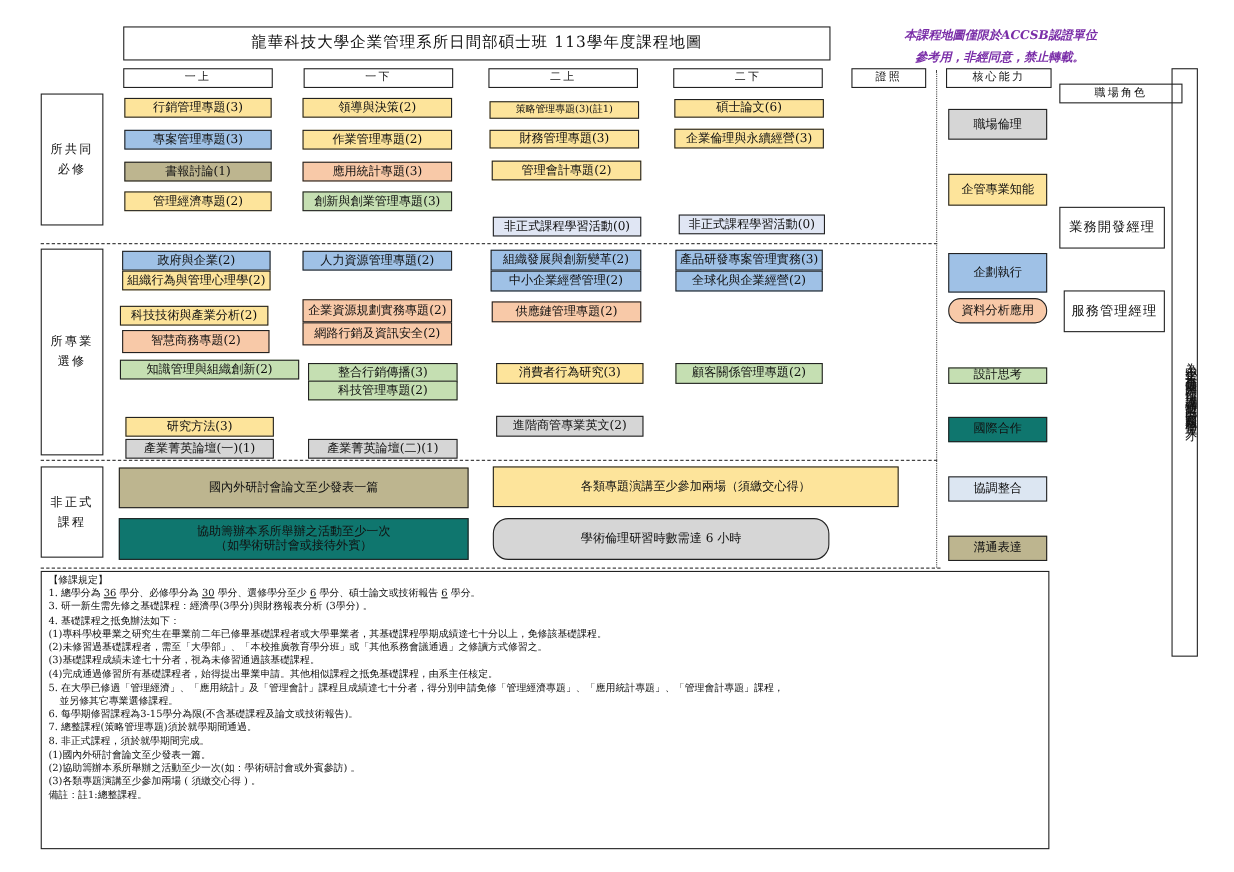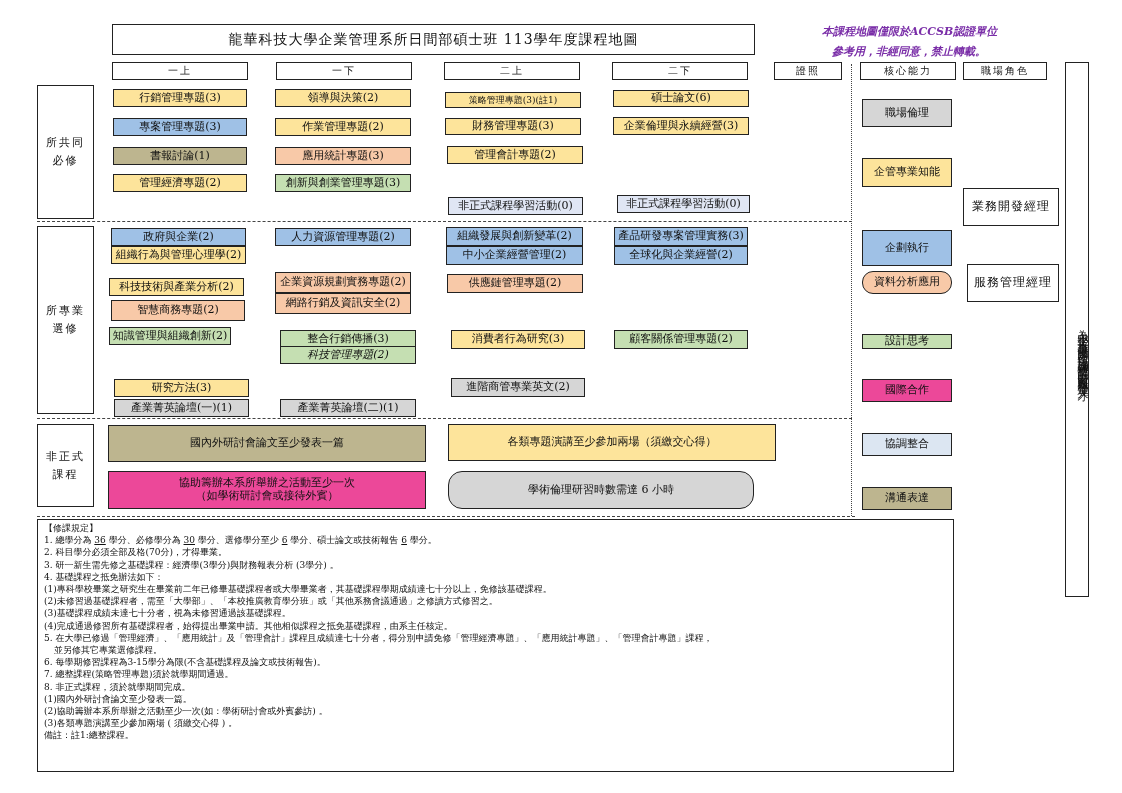--- a/index.html
+++ b/index.html
@@ -11,21 +11,21 @@
   .title{font-size:14px;letter-spacing:1px;border:1px solid #222;}
   .hdr{font-size:10px;letter-spacing:2px;}
   .section-lbl{font-size:11px;letter-spacing:2px;line-height:1.6;white-space:normal;padding:0 6px;}
   .yellow{background:#fde49b;}
   .blue{background:#9fc1e6;}
   .olive{background:#bdb58f;}
   .salmon{background:#f8c9a8;}
   .green{background:#c5dfb2;}
   .grey{background:#d6d6d6;}
   .lavender{background:#e0e6f4;}
-  .cream{background:#ec4899;}
+  .cream{background:#0f766e;}
   .paleblue{background:#dce6f2;}
   .dash-h{position:absolute;height:0;border-top:1px dashed #444;}
   .dash-v{position:absolute;width:0;border-left:1px dotted #444;}
   .notice{position:absolute;color:#7a2ea8;font-style:italic;font-weight:bold;font-size:11px;white-space:nowrap;}
   .vert{writing-mode:vertical-rl;text-orientation:upright;font-size:11px;letter-spacing:2px;}
   .notes{position:absolute;left:37px;top:519px;width:917px;height:253px;border:1px solid #222;
          box-sizing:border-box;padding:2px 6px;font-size:9px;line-height:12.2px;}
   .notes div{white-space:nowrap;}
   .u{text-decoration:underline;}
 </style>
@@ -36,23 +36,23 @@
 
 <div class="notice" style="left:822px;top:24px;">本課程地圖僅限於ACCSB認證單位</div>
 <div class="notice" style="left:832px;top:44px;">參考用，非經同意，禁止轉載。</div>
 
 <div class="box hdr" style="left:112px;top:62px;width:136px;height:18px;">一上</div>
 <div class="box hdr" style="left:276px;top:62px;width:136px;height:18px;">一下</div>
 <div class="box hdr" style="left:444px;top:62px;width:136px;height:18px;">二上</div>
 <div class="box hdr" style="left:612px;top:62px;width:136px;height:18px;">二下</div>
 <div class="box hdr" style="left:774px;top:62px;width:68px;height:18px;">證照</div>
 <div class="box hdr" style="left:860px;top:62px;width:96px;height:18px;">核心能力</div>
-<div class="box hdr" style="left:963px;top:62px;width:84px;height:18px;text-align:right;">職場角色</div>
+<div class="box hdr" style="left:963px;top:76px;width:112px;height:18px;text-align:right;">職場角色</div>
 
-<div class="box section-lbl" style="left:37px;top:85px;width:57px;height:134px;">所共同必修</div>
+<div class="box section-lbl" style="left:37px;top:85px;width:57px;height:120px;">所共同必修</div>
 <div class="box section-lbl" style="left:37px;top:226px;width:57px;height:188px;">所專業選修</div>
 <div class="box section-lbl" style="left:37px;top:424px;width:57px;height:83px;">非正式課程</div>
 
 <div class="dash-h" style="left:37px;top:221px;width:815px;"></div>
 <div class="dash-h" style="left:37px;top:418px;width:815px;"></div>
 <div class="dash-h" style="left:37px;top:516px;width:818px;"></div>
 <div class="dash-v" style="left:851px;top:64px;height:452px;"></div>
 
 <div class="box yellow" style="left:113px;top:89px;width:134px;height:18px;">行銷管理專題(3)</div>
 <div class="box blue" style="left:113px;top:118px;width:134px;height:18px;">專案管理專題(3)</div>
@@ -70,43 +70,43 @@
 <div class="box lavender" style="left:448px;top:197px;width:135px;height:18px;">非正式課程學習活動(0)</div>
 
 <div class="box yellow" style="left:613px;top:90px;width:136px;height:17px;">碩士論文(6)</div>
 <div class="box yellow" style="left:613px;top:117px;width:136px;height:18px;">企業倫理與永續經營(3)</div>
 <div class="box lavender" style="left:617px;top:195px;width:133px;height:18px;">非正式課程學習活動(0)</div>
 
 <div class="box blue" style="left:111px;top:228px;width:135px;height:18px;">政府與企業(2)</div>
 <div class="box yellow" style="left:111px;top:246px;width:135px;height:18px;">組織行為與管理心理學(2)</div>
 <div class="box yellow" style="left:109px;top:278px;width:135px;height:18px;">科技技術與產業分析(2)</div>
 <div class="box salmon" style="left:111px;top:300px;width:134px;height:21px;">智慧商務專題(2)</div>
-<div class="box green" style="left:109px;top:327px;width:122px;height:18px;">知識管理與組織創新(2)</div>
+<div class="box green" style="left:109px;top:327px;width:163px;height:18px;">知識管理與組織創新(2)</div>
 <div class="box yellow" style="left:114px;top:379px;width:135px;height:18px;">研究方法(3)</div>
 <div class="box grey" style="left:114px;top:399px;width:135px;height:18px;">產業菁英論壇(一)(1)</div>
 
 <div class="box blue" style="left:275px;top:228px;width:136px;height:18px;">人力資源管理專題(2)</div>
 <div class="box salmon" style="left:275px;top:272px;width:136px;height:21px;">企業資源規劃實務專題(2)</div>
 <div class="box salmon" style="left:275px;top:293px;width:136px;height:21px;">網路行銷及資訊安全(2)</div>
 <div class="box green" style="left:280px;top:330px;width:136px;height:18px;">整合行銷傳播(3)</div>
-<div class="box green" style="left:280px;top:346px;width:136px;height:18px;font-style:italic;">科技管理專題(2)</div>
+<div class="box green" style="left:280px;top:346px;width:136px;height:18px;">科技管理專題(2)</div>
 <div class="box grey" style="left:280px;top:399px;width:136px;height:18px;">產業菁英論壇(二)(1)</div>
 
 <div class="box blue" style="left:446px;top:227px;width:137px;height:19px;">組織發展與創新變革(2)</div>
 <div class="box blue" style="left:446px;top:246px;width:137px;height:19px;">中小企業經營管理(2)</div>
 <div class="box salmon" style="left:447px;top:274px;width:136px;height:19px;">供應鏈管理專題(2)</div>
 <div class="box yellow" style="left:451px;top:330px;width:134px;height:19px;">消費者行為研究(3)</div>
 <div class="box grey" style="left:451px;top:378px;width:134px;height:19px;">進階商管專業英文(2)</div>
 
 <div class="box blue" style="left:614px;top:227px;width:134px;height:19px;">產品研發專案管理實務(3)</div>
 <div class="box blue" style="left:614px;top:246px;width:134px;height:19px;">全球化與企業經營(2)</div>
 <div class="box green" style="left:614px;top:330px;width:134px;height:19px;">顧客關係管理專題(2)</div>
 
 <div class="box olive" style="left:108px;top:425px;width:318px;height:37px;">國內外研討會論文至少發表一篇</div>
-<div class="box yellow" style="left:448px;top:424px;width:328px;height:37px;">各類專題演講至少參加兩場（須繳交心得）</div>
+<div class="box yellow" style="left:448px;top:424px;width:369px;height:37px;">各類專題演講至少參加兩場（須繳交心得）</div>
 <div class="box cream" style="left:108px;top:471px;width:318px;height:38px;flex-direction:column;">
   <span>協助籌辦本系所舉辦之活動至少一次</span>
   <span>（如學術研討會或接待外賓）</span>
 </div>
 <div class="box grey" style="left:448px;top:471px;width:306px;height:38px;border-radius:14px;">學術倫理研習時數需達 6 小時</div>
 
 <div class="box grey" style="left:862px;top:99px;width:90px;height:28px;">職場倫理</div>
 <div class="box yellow" style="left:862px;top:158px;width:90px;height:29px;">企管專業知能</div>
 <div class="box blue" style="left:862px;top:230px;width:90px;height:36px;">企劃執行</div>
 <div class="box salmon" style="left:862px;top:271px;width:90px;height:23px;border-radius:11px;">資料分析應用</div>
@@ -126,21 +126,20 @@
     <span>1. 總學分為</span>
     <span class="u">36</span>
     <span>學分、必修學分為</span>
     <span class="u">30</span>
     <span>學分、選修學分至少</span>
     <span class="u">6</span>
     <span>學分、碩士論文或技術報告</span>
     <span class="u">6</span>
     <span>學分。</span>
   </div>
-  <div>2. 科目學分必須全部及格(70分)，才得畢業。</div>
   <div>3. 研一新生需先修之基礎課程：經濟學(3學分)與財務報表分析 (3學分) 。</div>
   <div>4. 基礎課程之抵免辦法如下：</div>
   <div>(1)專科學校畢業之研究生在畢業前二年已修畢基礎課程者或大學畢業者，其基礎課程學期成績達七十分以上，免修該基礎課程。</div>
   <div>(2)未修習過基礎課程者，需至「大學部」、「本校推廣教育學分班」或「其他系務會議通過」之修讀方式修習之。</div>
   <div>(3)基礎課程成績未達七十分者，視為未修習通過該基礎課程。</div>
   <div>(4)完成通過修習所有基礎課程者，始得提出畢業申請。其他相似課程之抵免基礎課程，由系主任核定。</div>
   <div>5. 在大學已修過「管理經濟」、「應用統計」及「管理會計」課程且成績達七十分者，得分別申請免修「管理經濟專題」、「應用統計專題」、「管理會計專題」課程，</div>
   <div style="padding-left:10px;">   並另修其它專業選修課程。</div>
   <div>6. 每學期修習課程為3-15學分為限(不含基礎課程及論文或技術報告)。</div>
   <div>7. 總整課程(策略管理專題)須於就學期間通過。</div>

